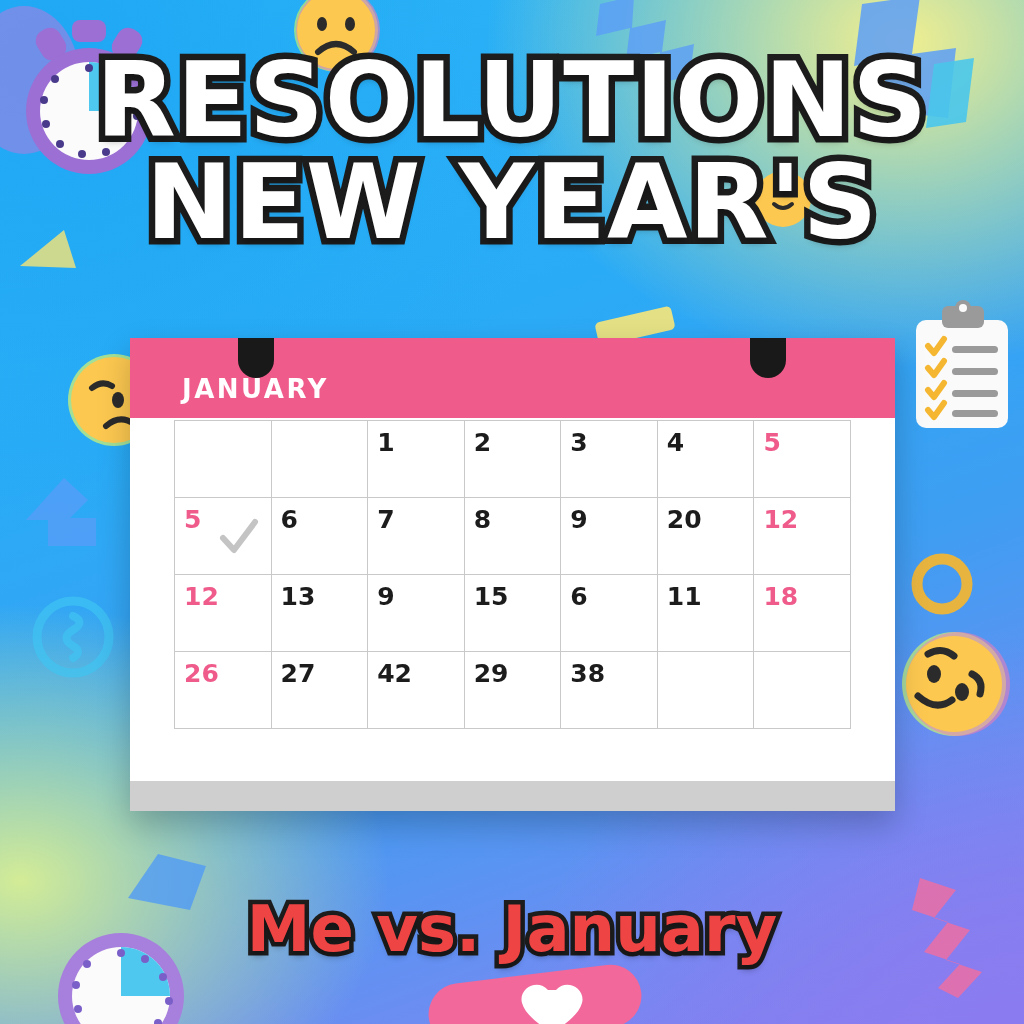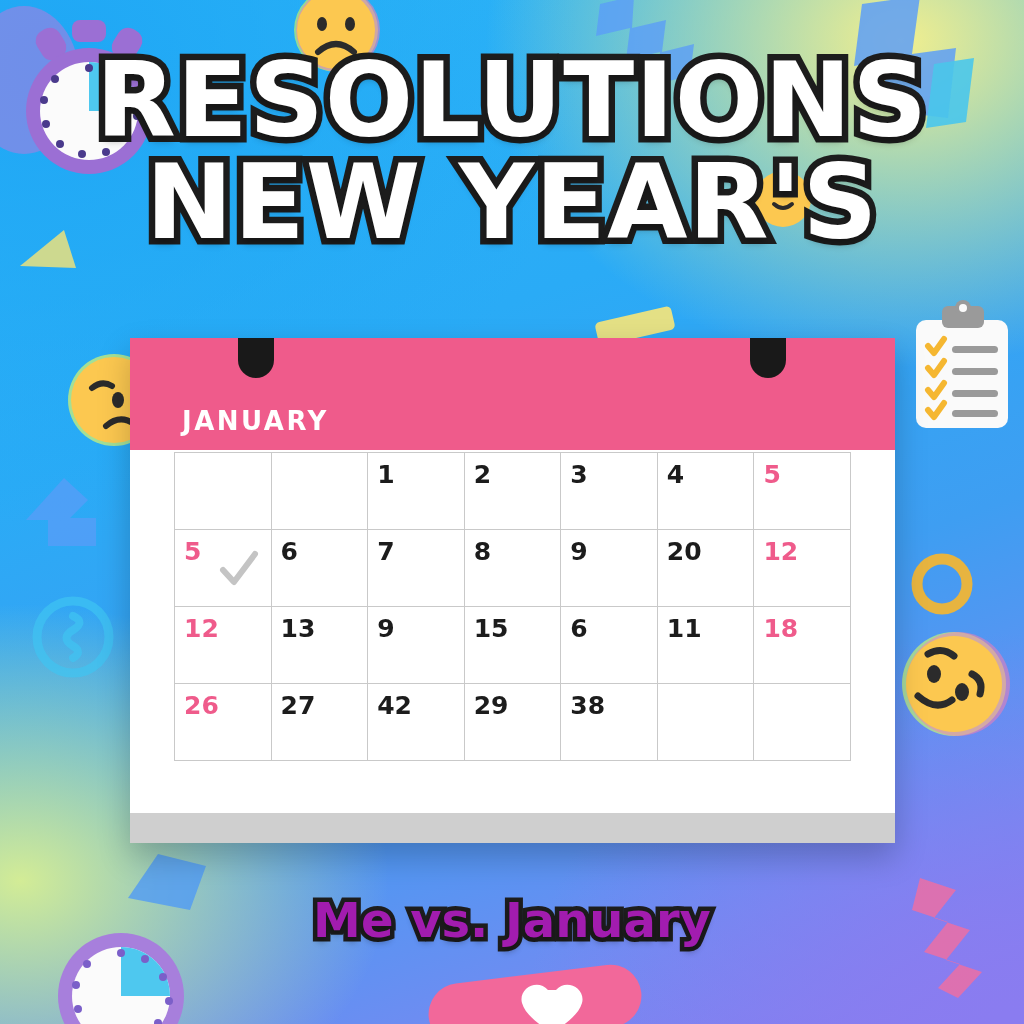--- a/index.html
+++ b/index.html
@@ -37,36 +37,36 @@
   .headline .l1 { font-size:104px; }
   .headline .l2 { font-size:104px; margin-top:4px; }
 
   
   .caption {
     position:absolute; left:0; right:0; top:892px;
     text-align:center; z-index:9; pointer-events:none;
   }
   .caption span {
     font-family:"DejaVu Sans", sans-serif;
-    font-weight:700; font-size:48px; color:#a21caf;
+    font-weight:700; font-size:64px; color:#ef4444;
     -webkit-text-stroke:9px #1d1d1d;
     paint-order:stroke fill;
     text-shadow:0 5px 6px rgba(0,0,0,.3);
   }
 
   
   .calendar {
     position:absolute; left:130px; top:338px; width:765px;
     z-index:5;
     box-shadow:0 14px 30px rgba(0,0,0,.22);
     background:#fff;
     overflow:hidden;
   }
   .cal-header {
-    height:112px; background:#ef5b8b; position:relative;
+    height:80px; background:#ef5b8b; position:relative;
   }
   .cal-month {
     position:absolute; left:52px; bottom:14px;
     font-family:"DejaVu Sans", sans-serif;
     font-weight:700; font-size:26px; color:#fff; letter-spacing:2.5px;
   }
   .ring {
     position:absolute; top:-28px; width:36px; height:68px;
     background:#191919; border-radius:18px; z-index:7;
   }

